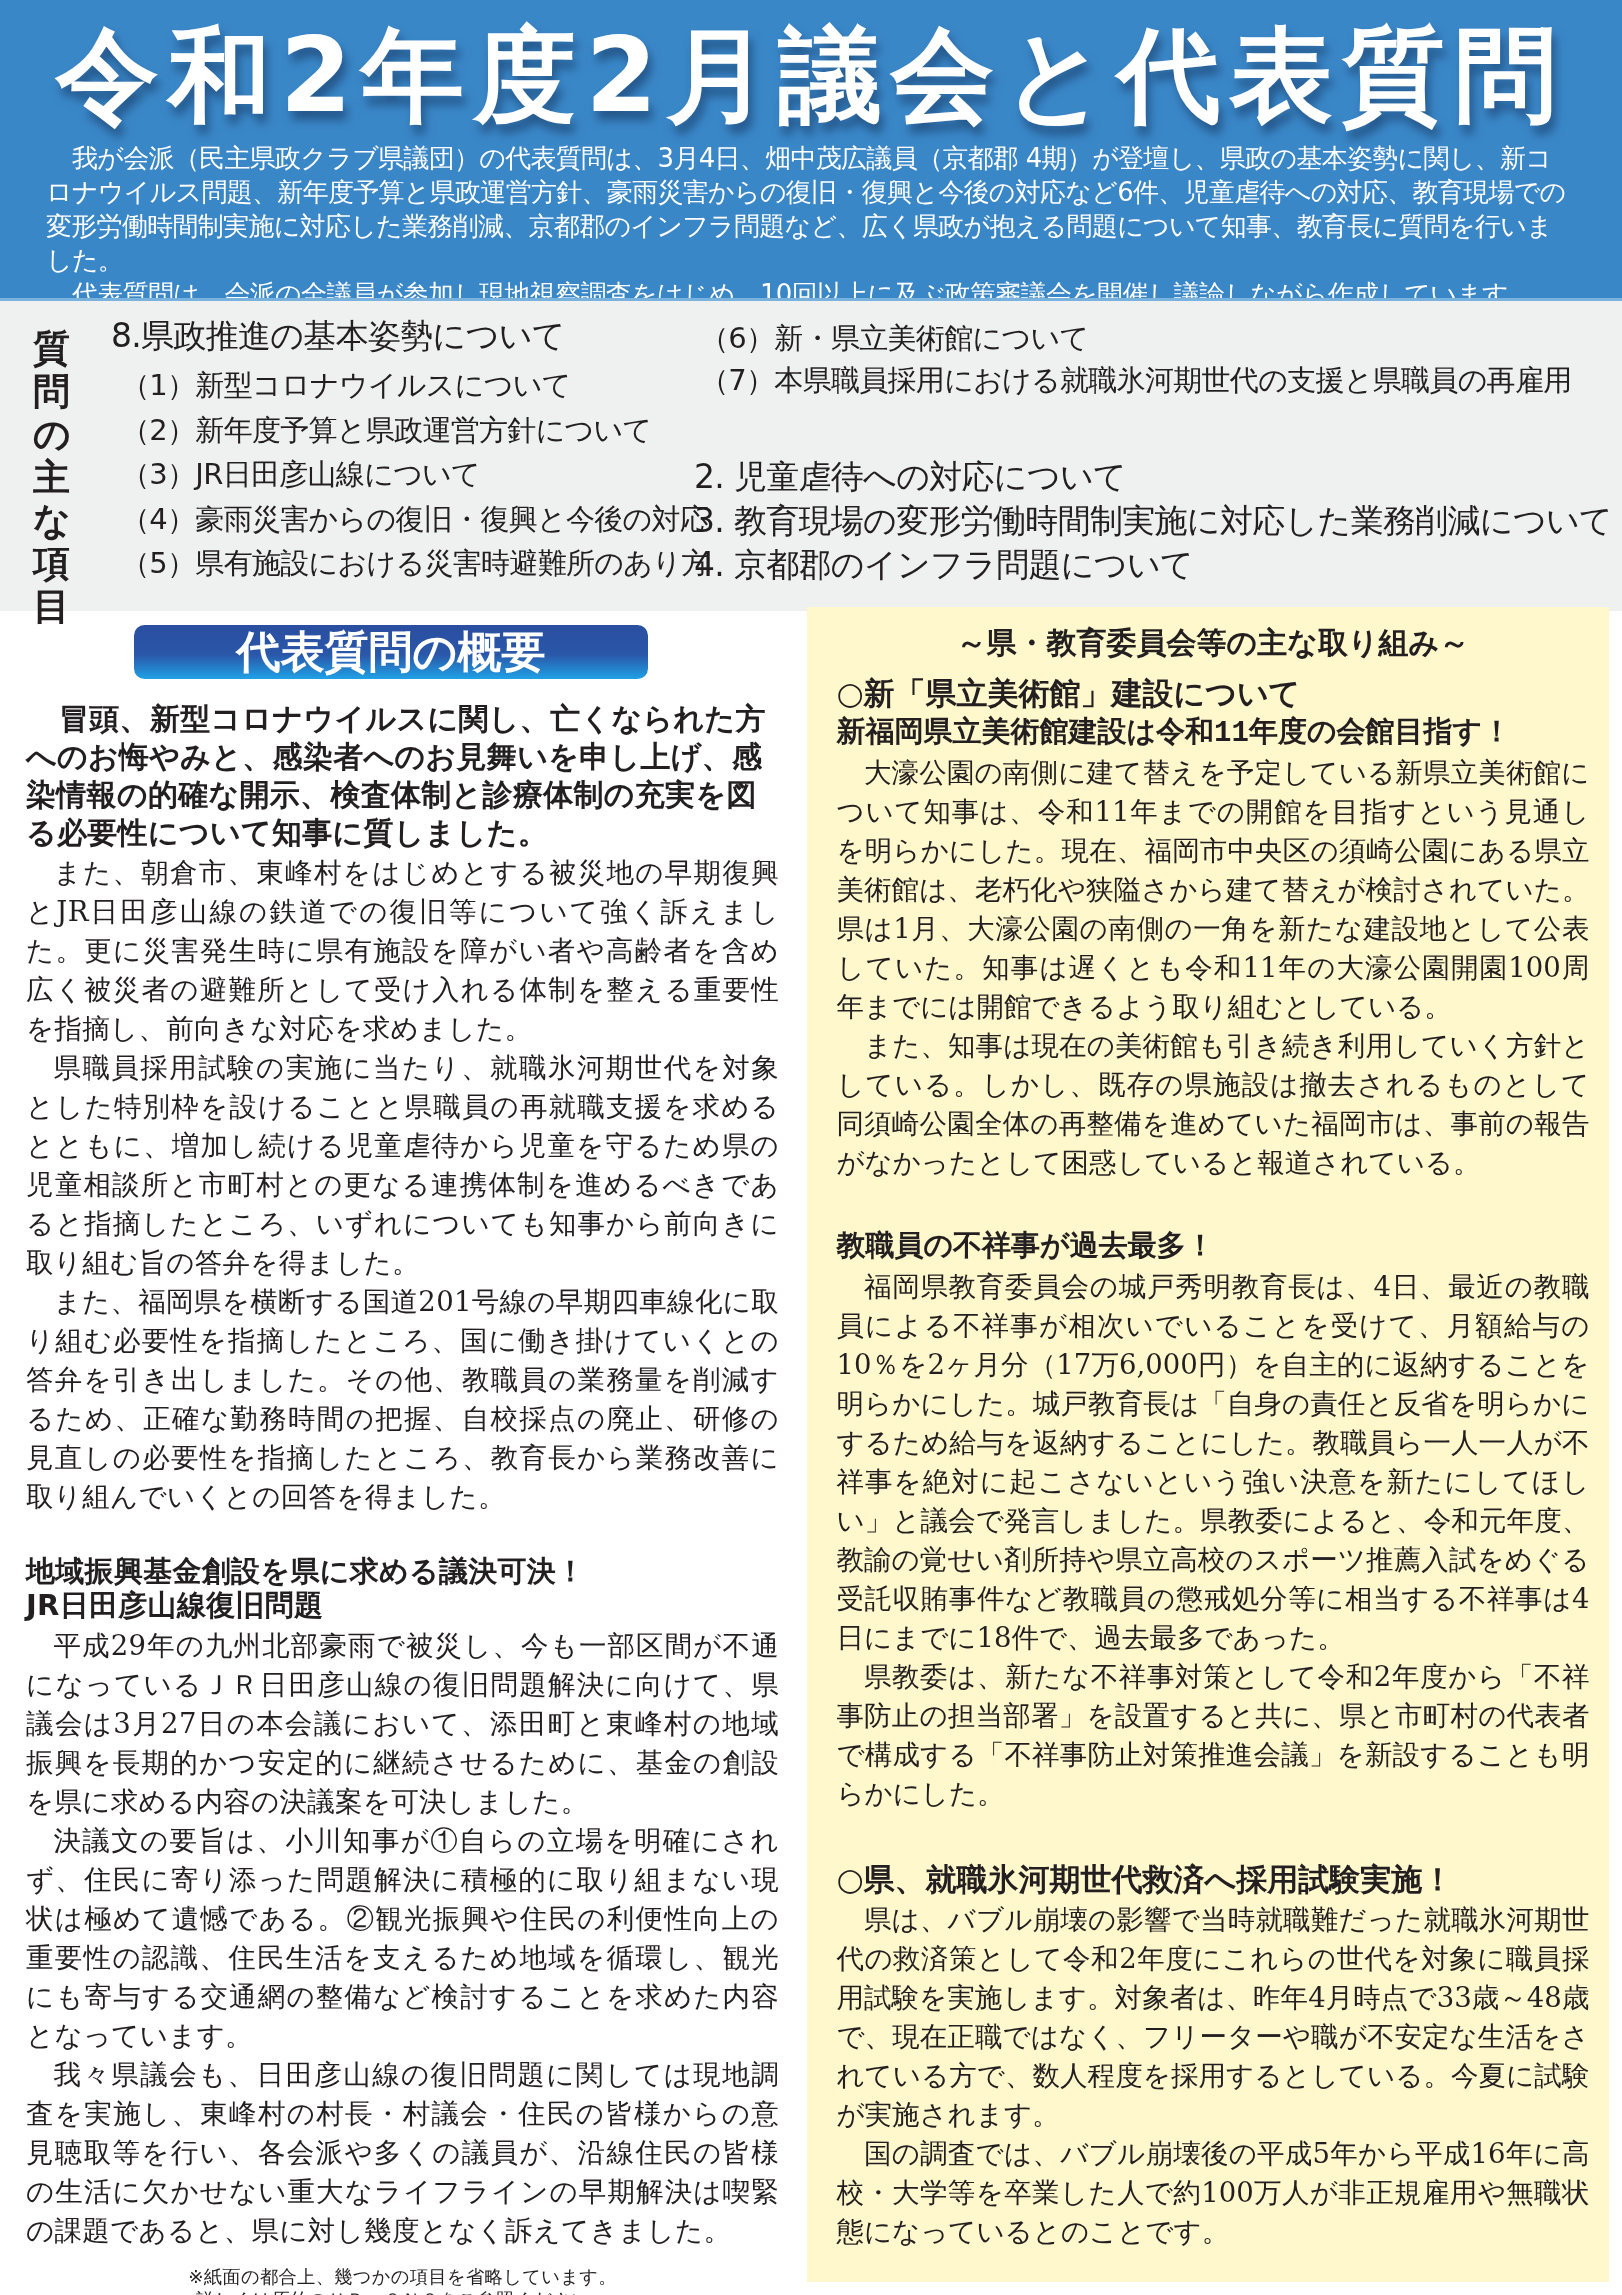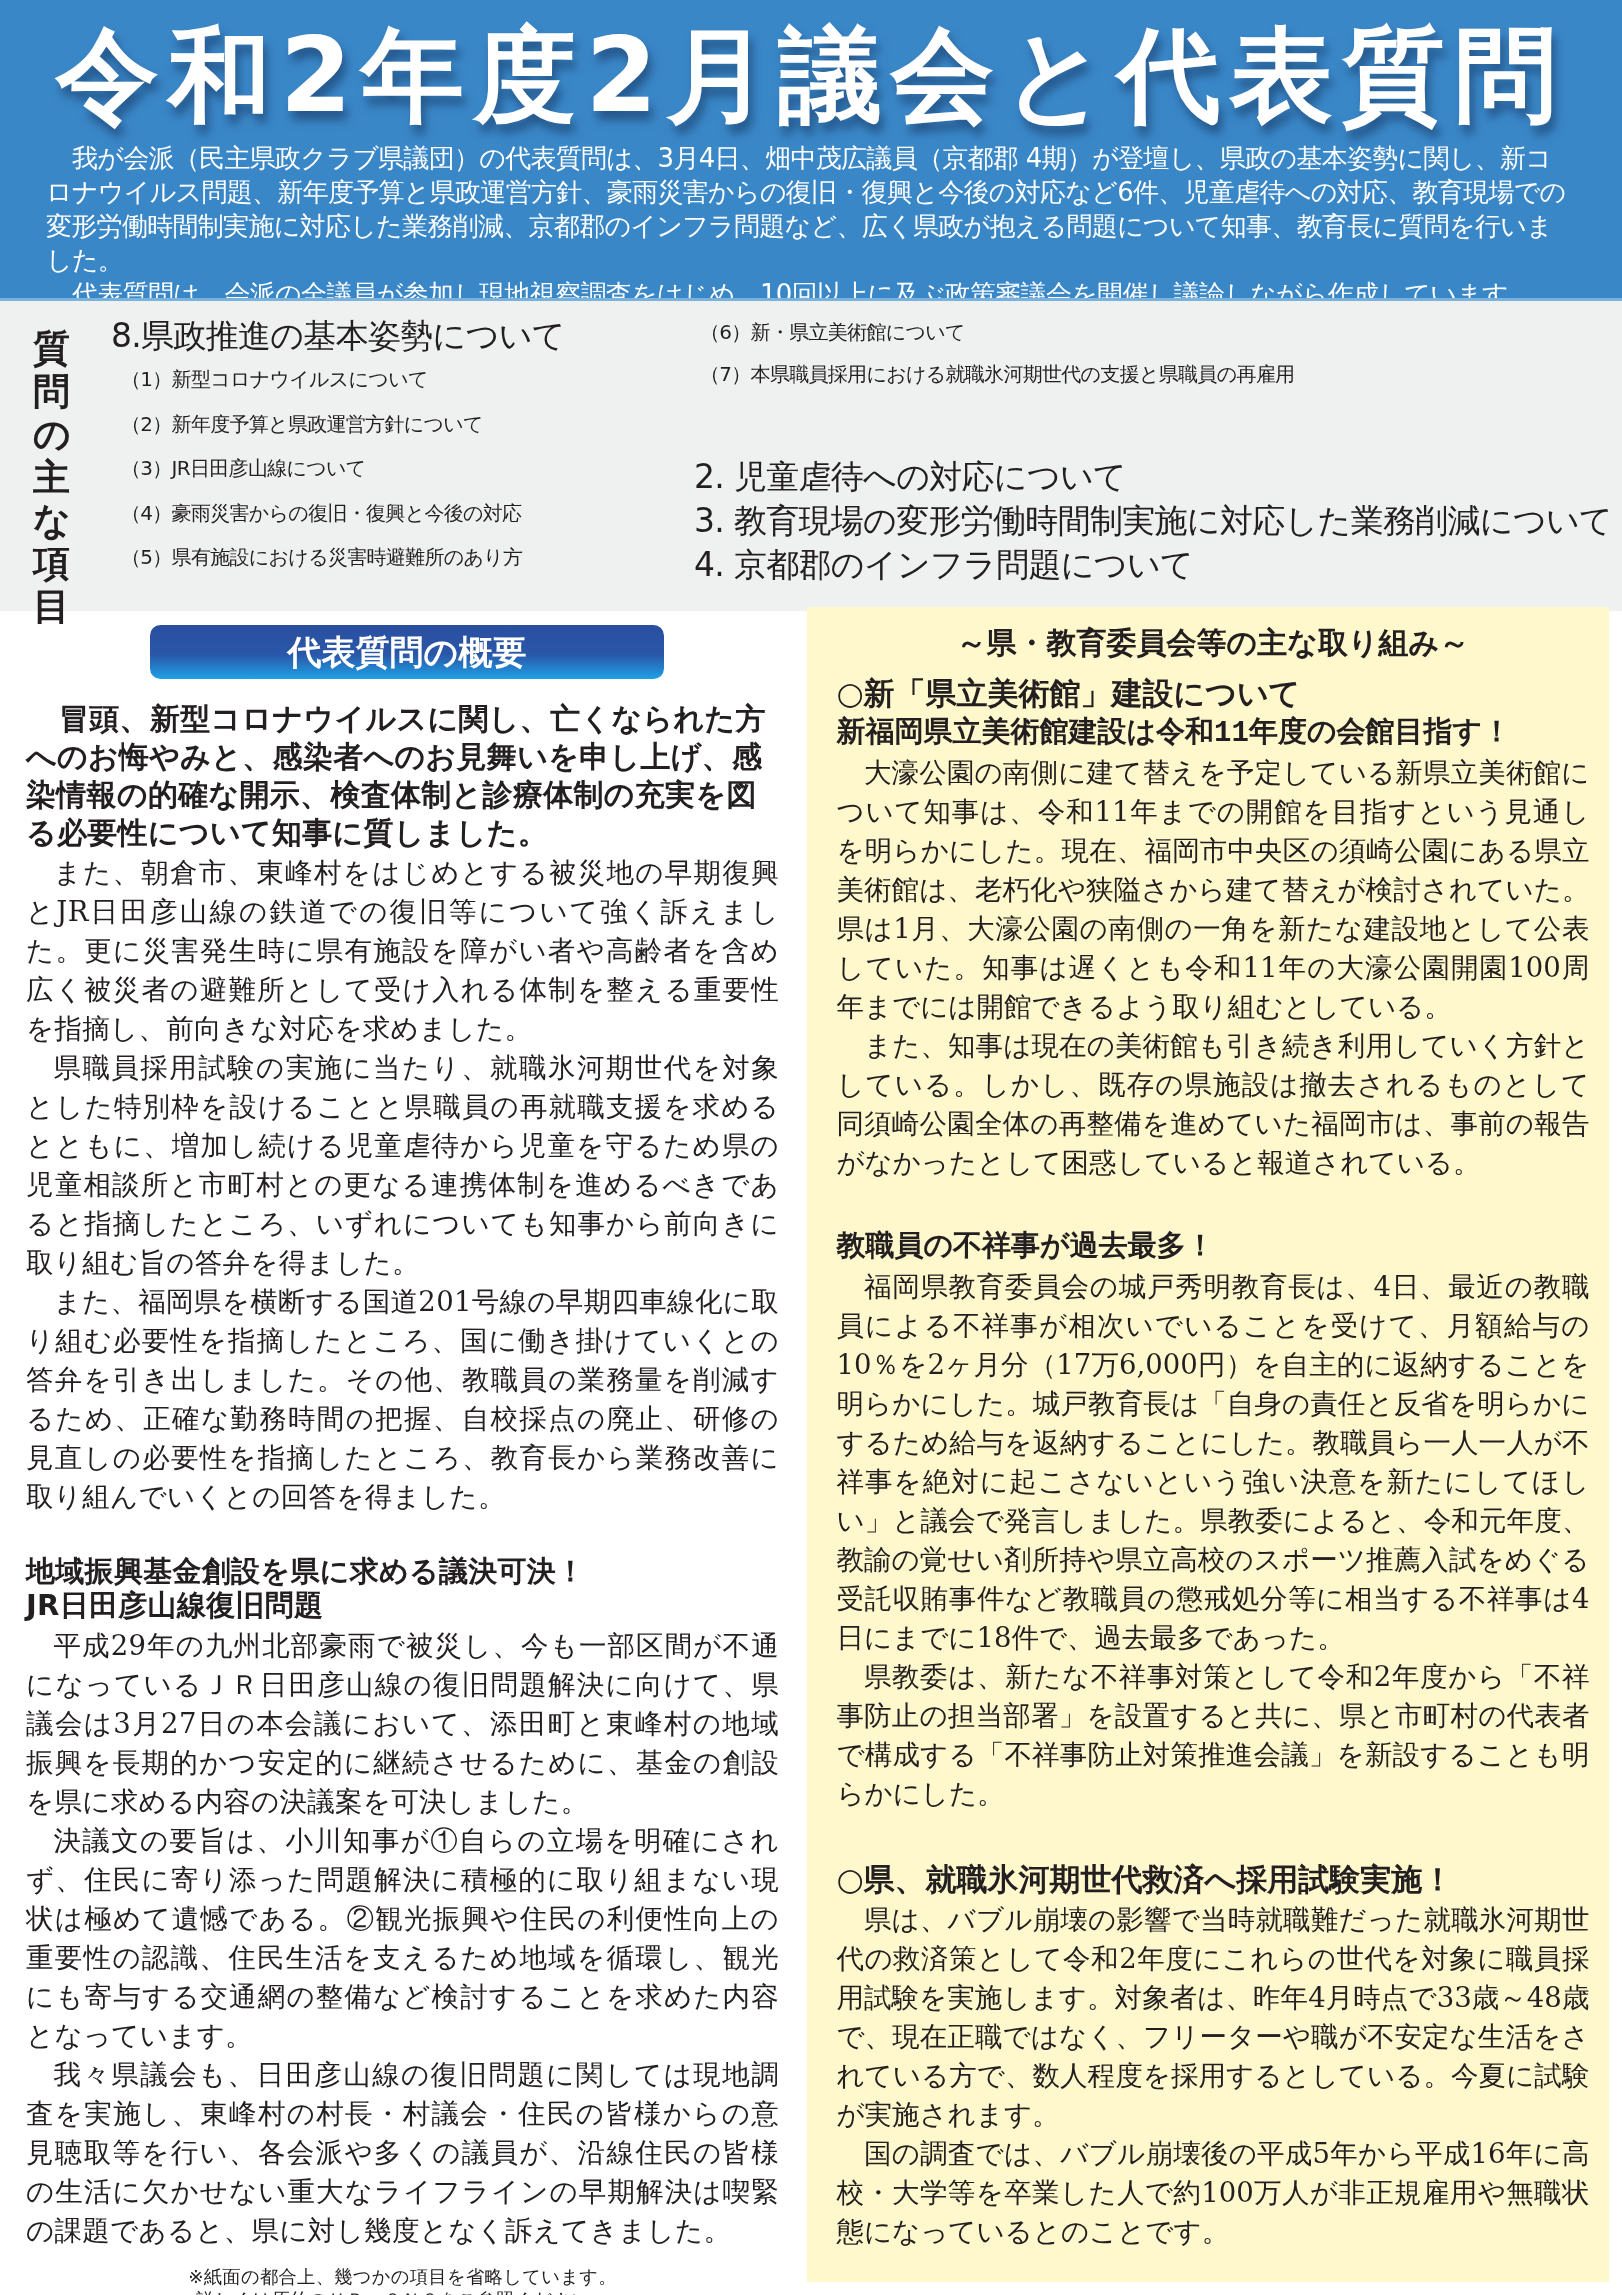--- a/index.html
+++ b/index.html
@@ -26,28 +26,28 @@
   .intro p { margin: 0; text-indent: 1em; }
   .topics {
     position: absolute; left: 0; top: 298px; width: 1622px; height: 310px;
     background: #eff1f1; border-top: 3.3px solid #7ab2de;
     font-family: "DejaVu Sans", sans-serif;
   }
   .topics-label {
     position: absolute; left: 33px; top: 26px; width: 46px;
     font-weight: bold; font-size: 37px; line-height: 43px; text-align: left;
   }
-  .topic { position: absolute; font-size: 20px; white-space: nowrap; letter-spacing: -0.7px; }
+  .topic { position: absolute; font-size: 29px; white-space: nowrap; letter-spacing: -0.7px; }
   .topic.big { font-size: 33px; }
   .section-badge {
-    position: absolute; left: 150px; top: 625px; width: 514px; height: 54px;
+    position: absolute; left: 134px; top: 625px; width: 514px; height: 54px;
     border-radius: 10.5px;
     background: linear-gradient(#2a4ea0 0%, #2a57a8 55%, #1fa1e6 100%);
     color: #ffffff; text-align: center; font-family: "DejaVu Sans", sans-serif;
-    font-weight: bold; font-size: 34px; line-height: 54px;
+    font-weight: bold; font-size: 44px; line-height: 54px;
   }
   .left-col {
     position: absolute; left: 26px; top: 700px; width: 753px;
     font-size: 27.5px; line-height: 39px; letter-spacing: 0.3px;
   }
   .lead {
     font-family: "DejaVu Sans", sans-serif; font-weight: bold;
     font-size: 30px; line-height: 38px; text-indent: 1.1em; margin: 0 0 1.3px 0;
   }
   .para { margin: 0; text-indent: 1em; text-align: justify; }

